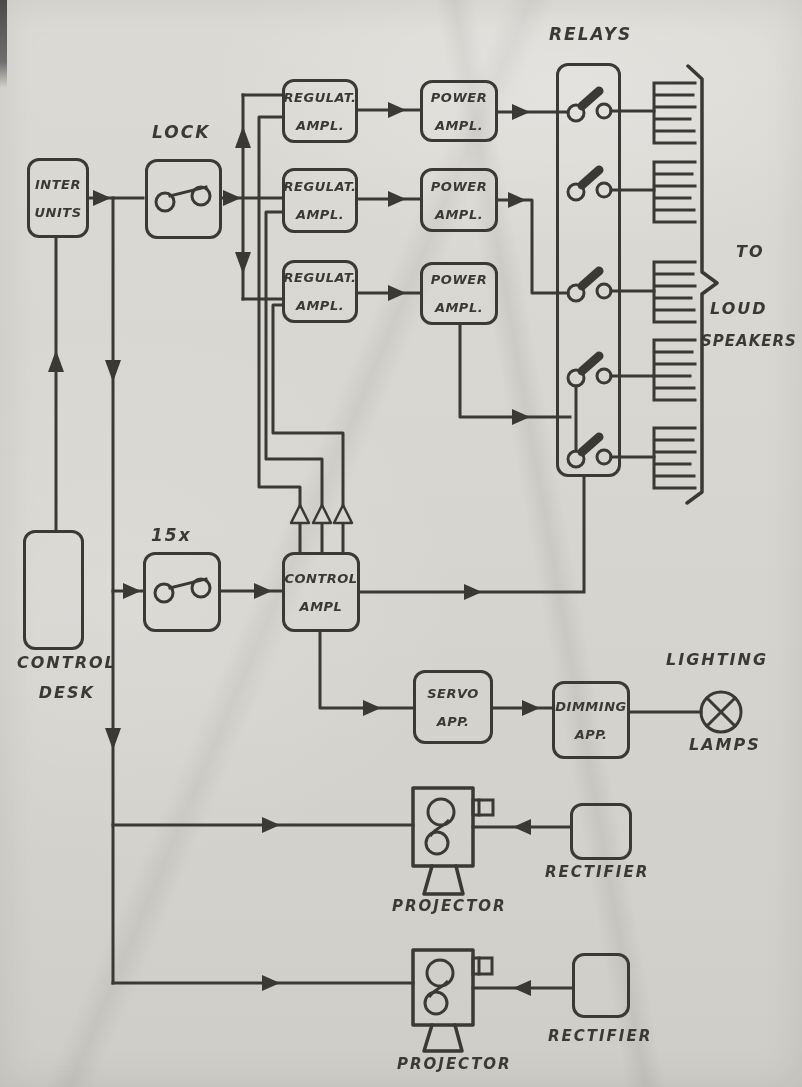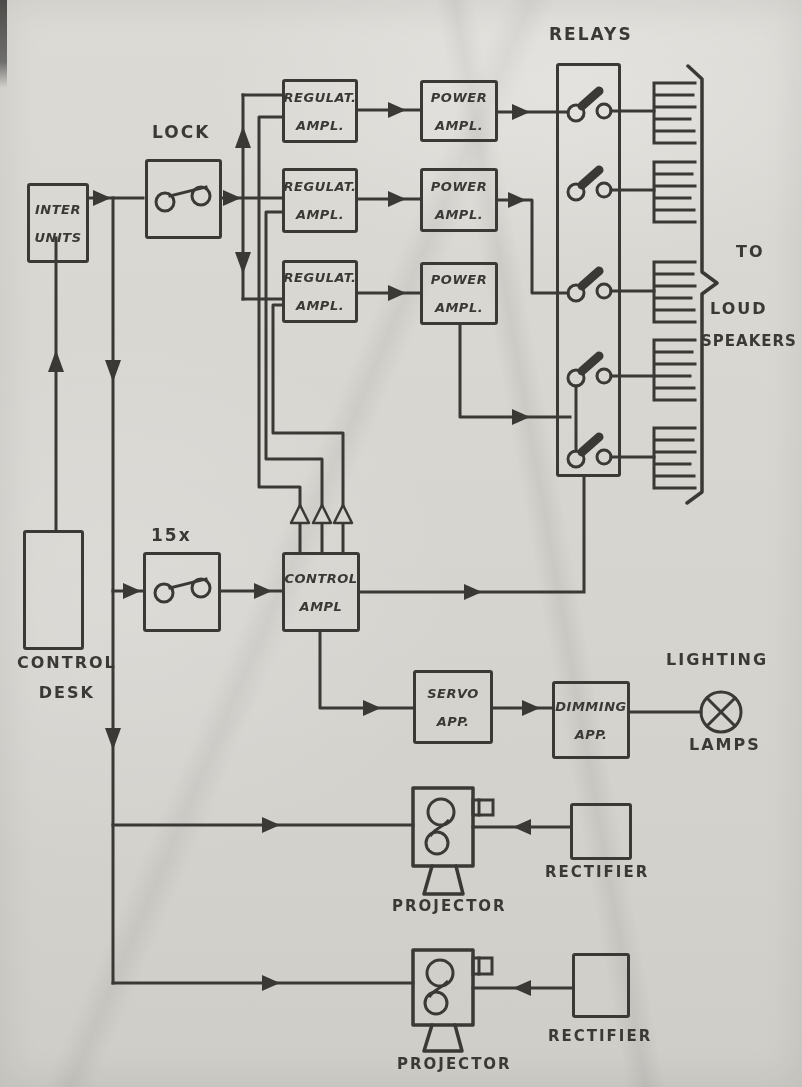--- a/index.html
+++ b/index.html
@@ -31,29 +31,29 @@
   }
   svg.wires{position:absolute;left:0;top:0;z-index:1;}
   .w{fill:none;stroke:var(--ink);stroke-width:3;stroke-linejoin:round;stroke-linecap:square;}
   .w2{fill:none;stroke:var(--ink);stroke-width:3.5;stroke-linejoin:round;stroke-linecap:round;}
   .bar{fill:none;stroke:var(--ink);stroke-width:9;stroke-linecap:round;}
   .node{fill:none;stroke:var(--ink);stroke-width:3;}
   .arrow{fill:var(--ink);stroke:none;}
   .harrow{fill:var(--paper);stroke:var(--ink);stroke-width:2.5;stroke-linejoin:round;}
   .box{
     position:absolute;z-index:2;box-sizing:border-box;
-    border:3px solid var(--ink);border-radius:3px;
+    border:3px solid var(--ink);border-radius:12px;
     display:flex;flex-direction:column;align-items:center;justify-content:center;gap:15px;
     color:var(--ink);font-style:italic;font-weight:bold;text-align:center;
     background:transparent;
   }
   .box .t{font-size:13px;letter-spacing:.5px;line-height:1;white-space:nowrap;}
   .lbl{
     position:absolute;z-index:2;color:var(--ink);
-    font-weight:bold;font-size:16px;letter-spacing:2px;
+    font-style:italic;font-weight:bold;font-size:16px;letter-spacing:2px;
     white-space:nowrap;line-height:1;
   }
 </style>
 </head>
 <body>
 
 <div class="paper">
   <div class="edge-sliver"></div>
 
   <svg class="wires" width="802" height="1087" viewBox="0 0 802 1087">
@@ -238,21 +238,21 @@
       <rect class="w2" x="413" y="950" width="60" height="75"></rect>
       <circle class="node" cx="440" cy="973" r="13"></circle>
       <circle class="node" cx="436" cy="1003" r="11"></circle>
       <path class="w" d="M447,982 C441,989 435,988 430,996"></path>
       <rect class="node" x="473" y="958" width="19" height="16"></rect>
       <path class="w" d="M479,958 V974"></path>
       <path class="w2" d="M432,1025 L424,1051 L462,1051 L455,1025"></path>
     </g>
   </svg>
 
-  <div class="box" style="left:27px;top:158px;width:62px;height:80px;margin-top:25px;">
+  <div class="box" style="left:27px;top:158px;width:62px;height:80px;">
     <span class="t">INTER</span>
     <span class="t">UNITS</span>
   </div>
 
   <div class="box" style="left:145px;top:159px;width:77px;height:80px;"></div>
 
   <div class="box" style="left:282px;top:79px;width:76px;height:64px;">
     <span class="t">REGULAT.</span>
     <span class="t">AMPL.</span>
   </div>

